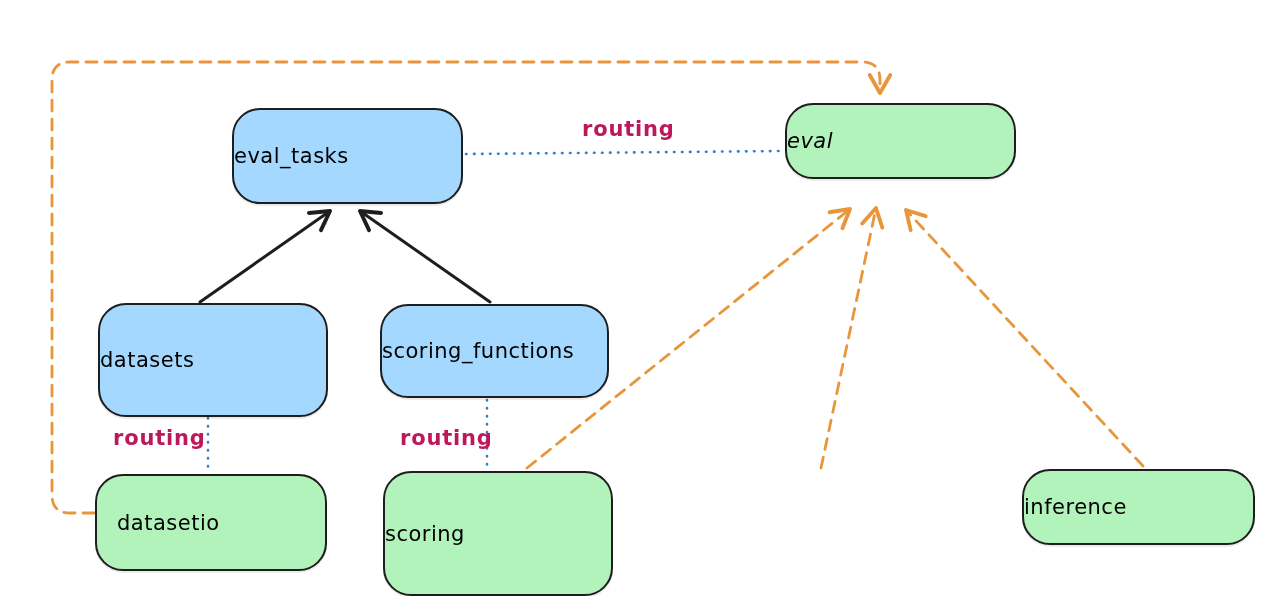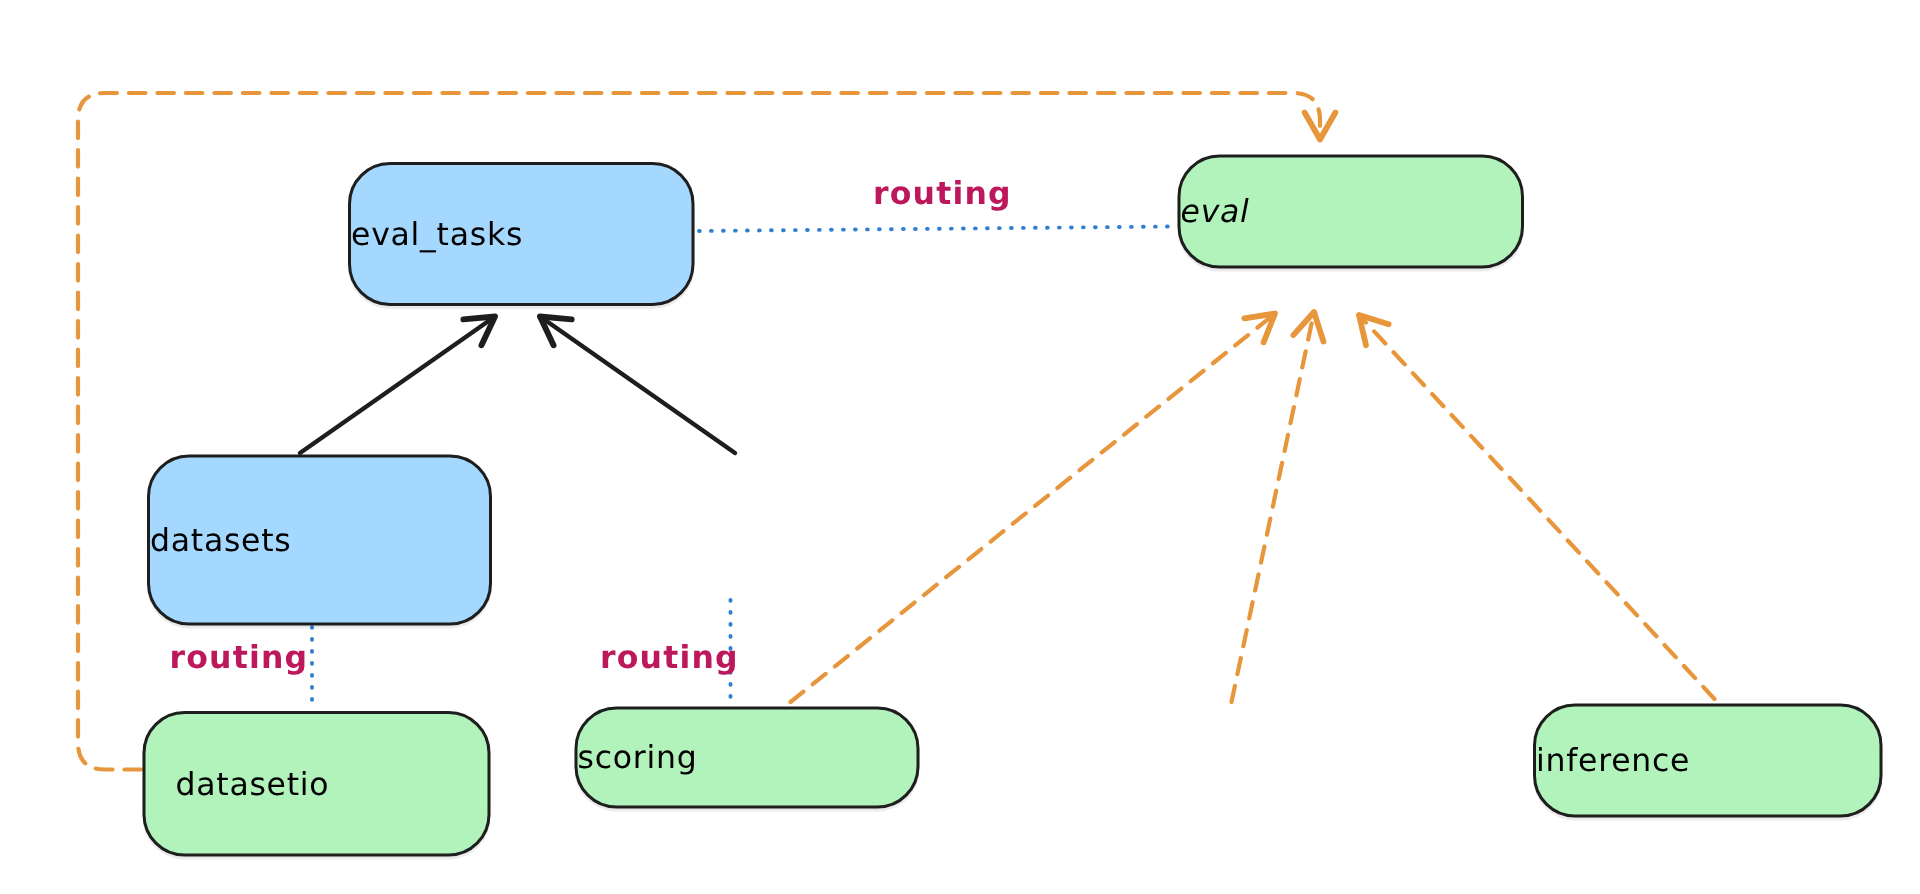--- a/index.html
+++ b/index.html
@@ -80,26 +80,29 @@
   </div>
 
   <div class="node green" style="left:785px; top:103px; width:231px; height:76px;font-style:italic;">
     <span>eval</span>
   </div>
 
   <div class="node blue" style="left:98px; top:303px; width:230px; height:114px;">
     <span>datasets</span>
   </div>
 
+  <div class="node blue" style="left:380px; top:304px; width:229px; height:94px;">
+    <span>scoring_functions</span>
+  </div>
 
   <div class="node green" style="left:95px; top:474px; width:232px; height:97px;padding-left:20px;">
     <span>datasetio</span>
   </div>
 
-  <div class="node green" style="left:383px; top:471px; width:230px; height:68px;">
+  <div class="node green" style="left:383px; top:471px; width:230px; height:125px;">
     <span>scoring</span>
   </div>
 
 
   <div class="node green" style="left:1022px; top:469px; width:233px; height:76px;">
     <span>inference</span>
   </div>
 
   <div class="edge-label" style="left:582px; top:117px;">routing</div>
 

